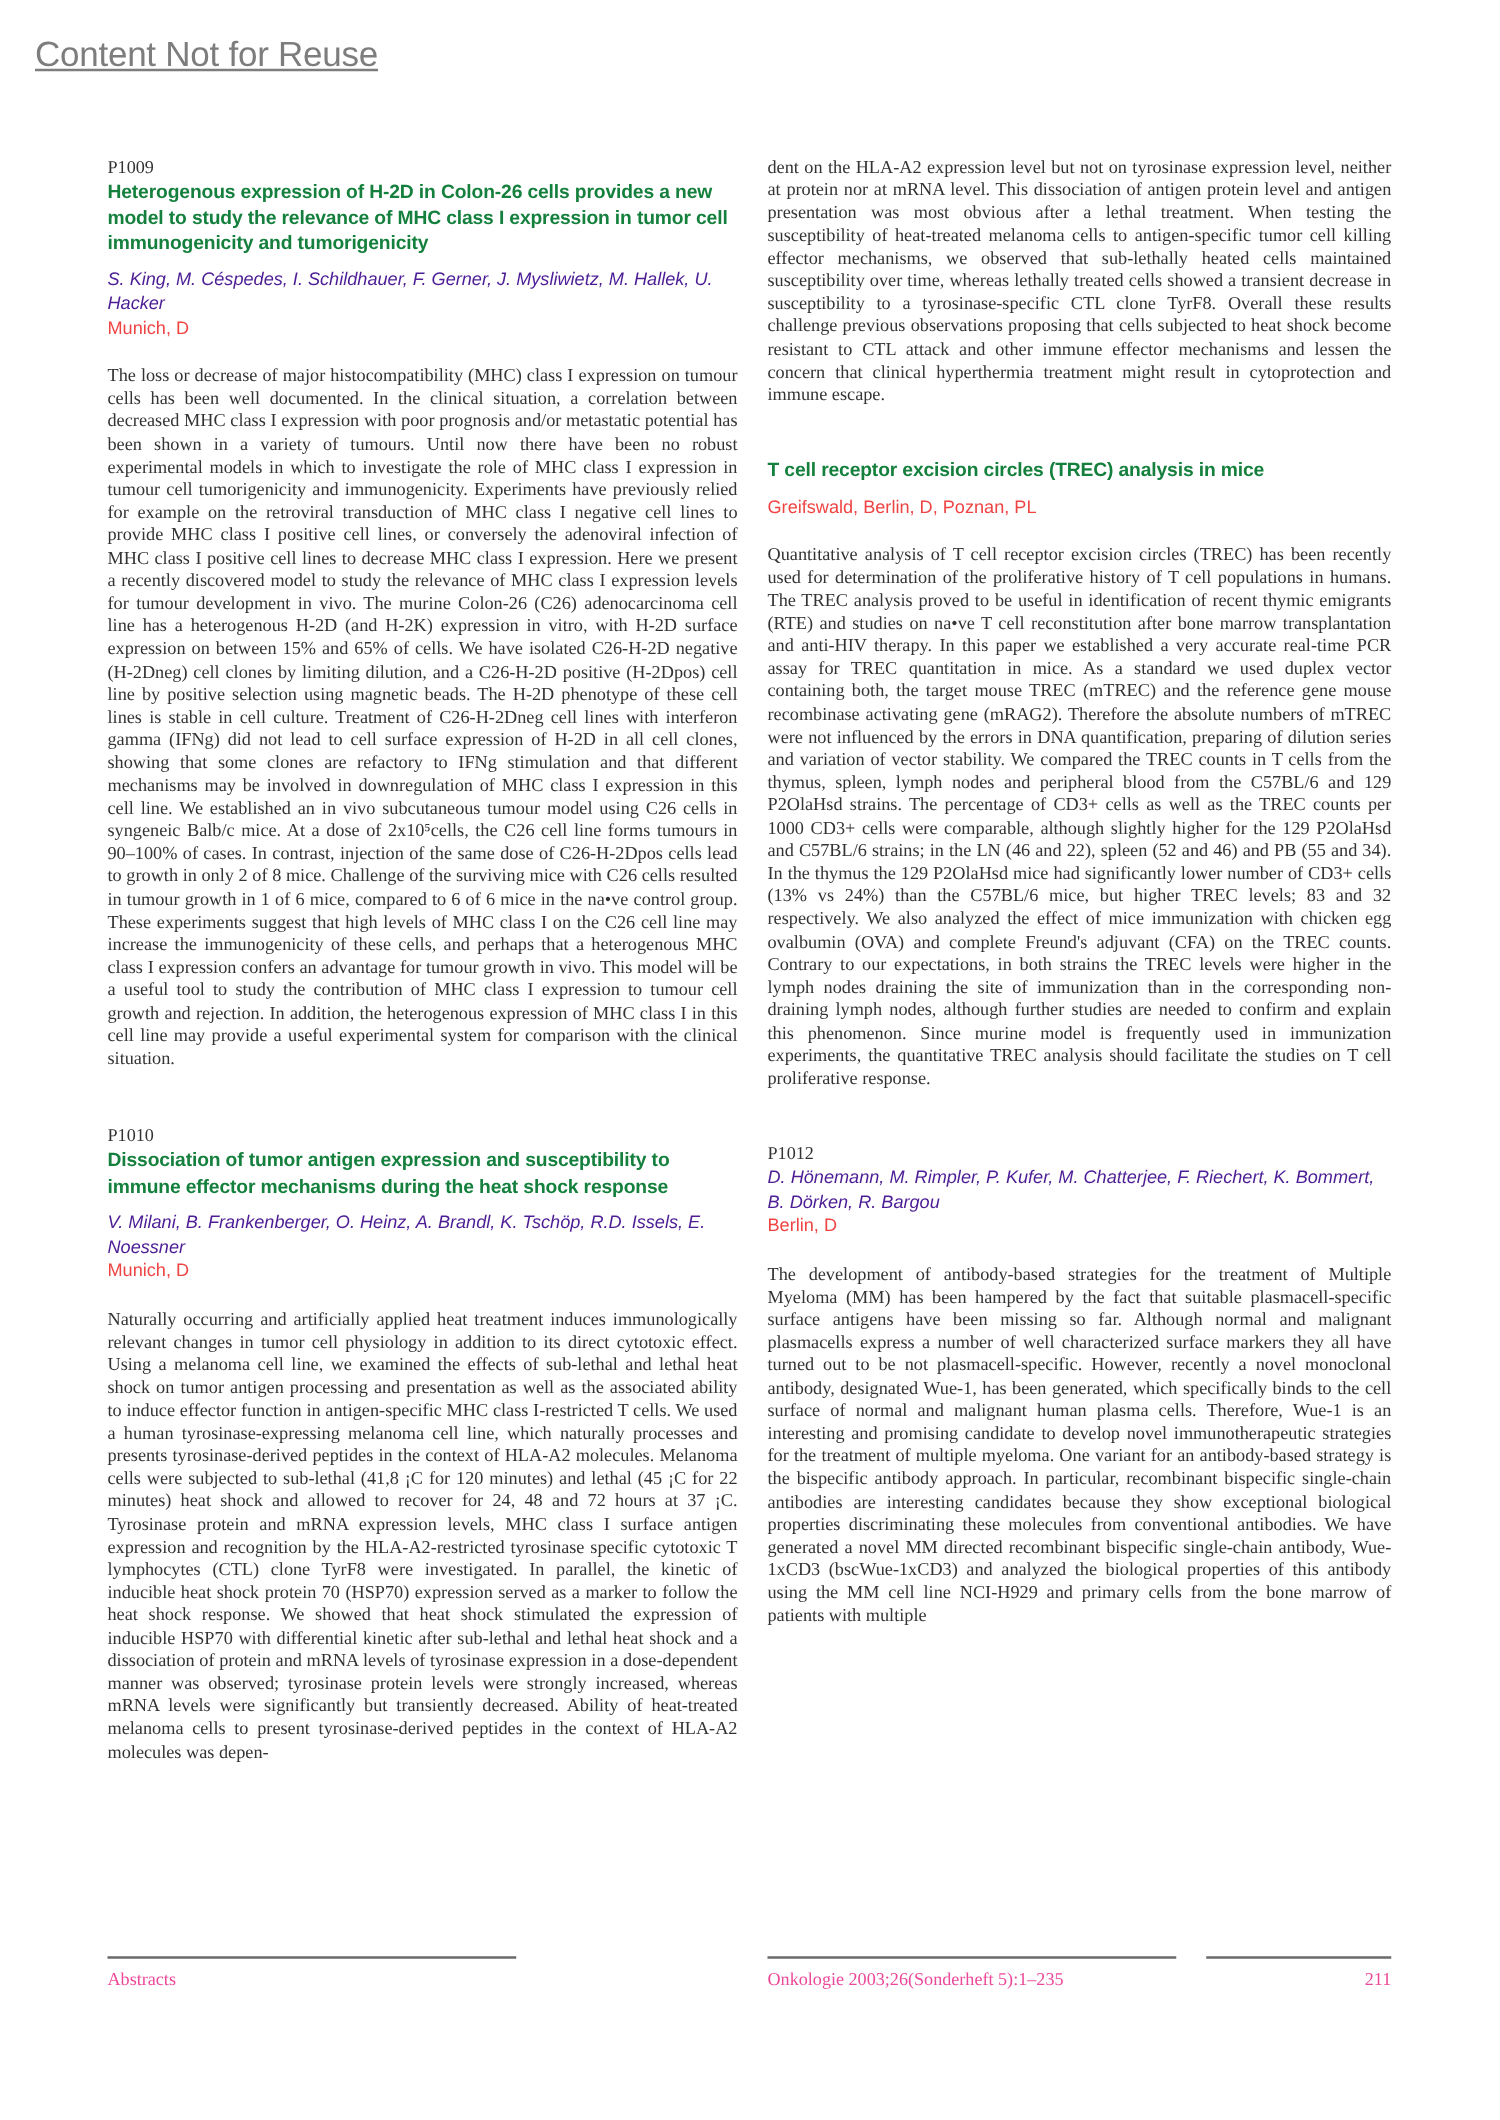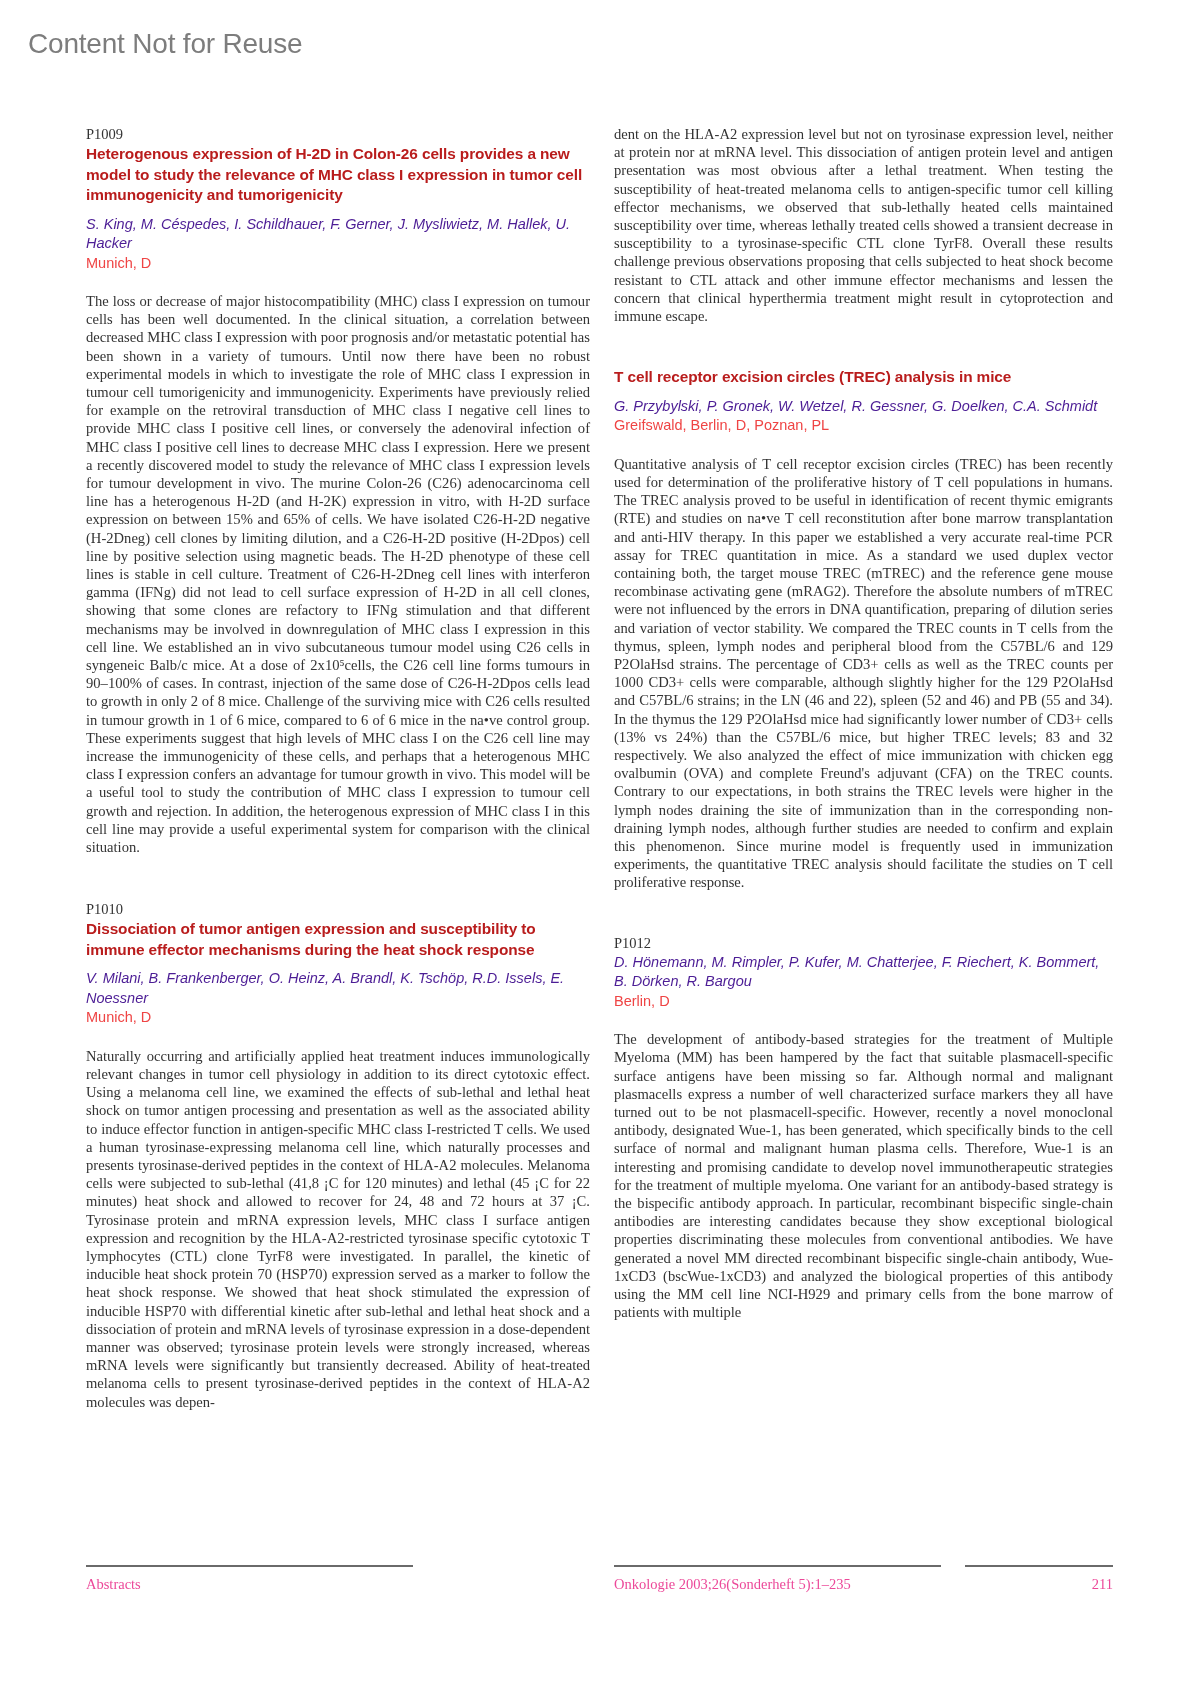--- a/index.html
+++ b/index.html
@@ -1,32 +1,33 @@
 <!DOCTYPE html>
 <html><head>
 <meta charset="utf-8">
 <style>
   html, body { margin: 0; padding: 0; background: #ffffff; }
   body { width: 1200px; height: 1696px; position: relative; overflow: hidden; color: #2a2a2a; }
   .watermark {
     position: absolute; left: 28px; top: 28px;
     font-family: "Liberation Sans", sans-serif; font-size: 28px; color: #7d7d7d;
     letter-spacing: -0.2px;
+    text-decoration: underline;
   }
   .col { position: absolute; top: 125px; }
   .col-left { left: 86px; width: 504px; }
   .col-right { left: 614px; width: 499px; }
   .abstract { margin: 0; }
   .pid {
     font-family: Liberation Serif, serif; font-size: 14.5px; color: #333;
     line-height: 19px;
   }
   .atitle {
     font-family: "Liberation Sans", sans-serif; font-weight: bold; font-size: 15.4px;
-    line-height: 20.5px; color: #b91c1c; margin: 0 0 9px 0; letter-spacing: -0.1px;
+    line-height: 20.5px; color: #15803d; margin: 0 0 9px 0; letter-spacing: -0.1px;
   }
   .authors {
     font-family: "Liberation Sans", sans-serif; font-style: italic; font-size: 14.5px;
     line-height: 19.5px; color: #4c1d95;
   }
   .loc {
     font-family: "Liberation Sans", sans-serif; font-size: 14.5px; line-height: 19.5px; color: #ef4444;
     margin-bottom: 19px;
   }
   .body {
@@ -71,21 +72,20 @@
   </div>
 </div>
 
 <div class="col col-right">
   <div class="body">dent on the HLA-A2 expression level but not on tyrosinase expression level, neither at protein nor at mRNA level. This dissociation of antigen protein level and antigen presentation was most obvious after a lethal treatment. When testing the susceptibility of heat-treated melanoma cells to antigen-specific tumor cell killing effector mechanisms, we observed that sub-lethally heated cells maintained susceptibility over time, whereas lethally treated cells showed a transient decrease in susceptibility to a tyrosinase-specific CTL clone TyrF8. Overall these results challenge previous observations proposing that cells subjected to heat shock become resistant to CTL attack and other immune effector mechanisms and lessen the concern that clinical hyperthermia treatment might result in cytoprotection and immune escape.</div>
 
   <div class="gap-xl"></div>
 
   <div class="abstract">
     <div class="atitle">T cell receptor excision circles (TREC) analysis in mice</div>
-    <div class="authors">G. Przybylski, P. Gronek, W. Wetzel, R. Gessner, G. Doelken, C.A. Schmidt</div>
     <div class="loc">Greifswald, Berlin, D, Poznan, PL</div>
     <div class="body">Quantitative analysis of T cell receptor excision circles (TREC) has been recently used for determination of the proliferative history of T cell populations in humans. The TREC analysis proved to be useful in identification of recent thymic emigrants (RTE) and studies on na•ve T cell reconstitution after bone marrow transplantation and anti-HIV therapy. In this paper we established a very accurate real-time PCR assay for TREC quantitation in mice. As a standard we used duplex vector containing both, the target mouse TREC (mTREC) and the reference gene mouse recombinase activating gene (mRAG2). Therefore the absolute numbers of mTREC were not influenced by the errors in DNA quantification, preparing of dilution series and variation of vector stability. We compared the TREC counts in T cells from the thymus, spleen, lymph nodes and peripheral blood from the C57BL/6 and 129 P2OlaHsd strains. The percentage of CD3+ cells as well as the TREC counts per 1000 CD3+ cells were comparable, although slightly higher for the 129 P2OlaHsd and C57BL/6 strains; in the LN (46 and 22), spleen (52 and 46) and PB (55 and 34). In the thymus the 129 P2OlaHsd mice had significantly lower number of CD3+ cells (13% vs 24%) than the C57BL/6 mice, but higher TREC levels; 83 and 32 respectively. We also analyzed the effect of mice immunization with chicken egg ovalbumin (OVA) and complete Freund's adjuvant (CFA) on the TREC counts. Contrary to our expectations, in both strains the TREC levels were higher in the lymph nodes draining the site of immunization than in the corresponding non-draining lymph nodes, although further studies are needed to confirm and explain this phenomenon. Since murine model is frequently used in immunization experiments, the quantitative TREC analysis should facilitate the studies on T cell proliferative response.</div>
   </div>
 
   <div class="gap-xl"></div>
 
   <div class="abstract">
     <div class="pid">P1012</div>
     <div class="authors">D. Hönemann, M. Rimpler, P. Kufer, M. Chatterjee, F. Riechert, K. Bommert, B. Dörken, R. Bargou</div>
     <div class="loc">Berlin, D</div>

